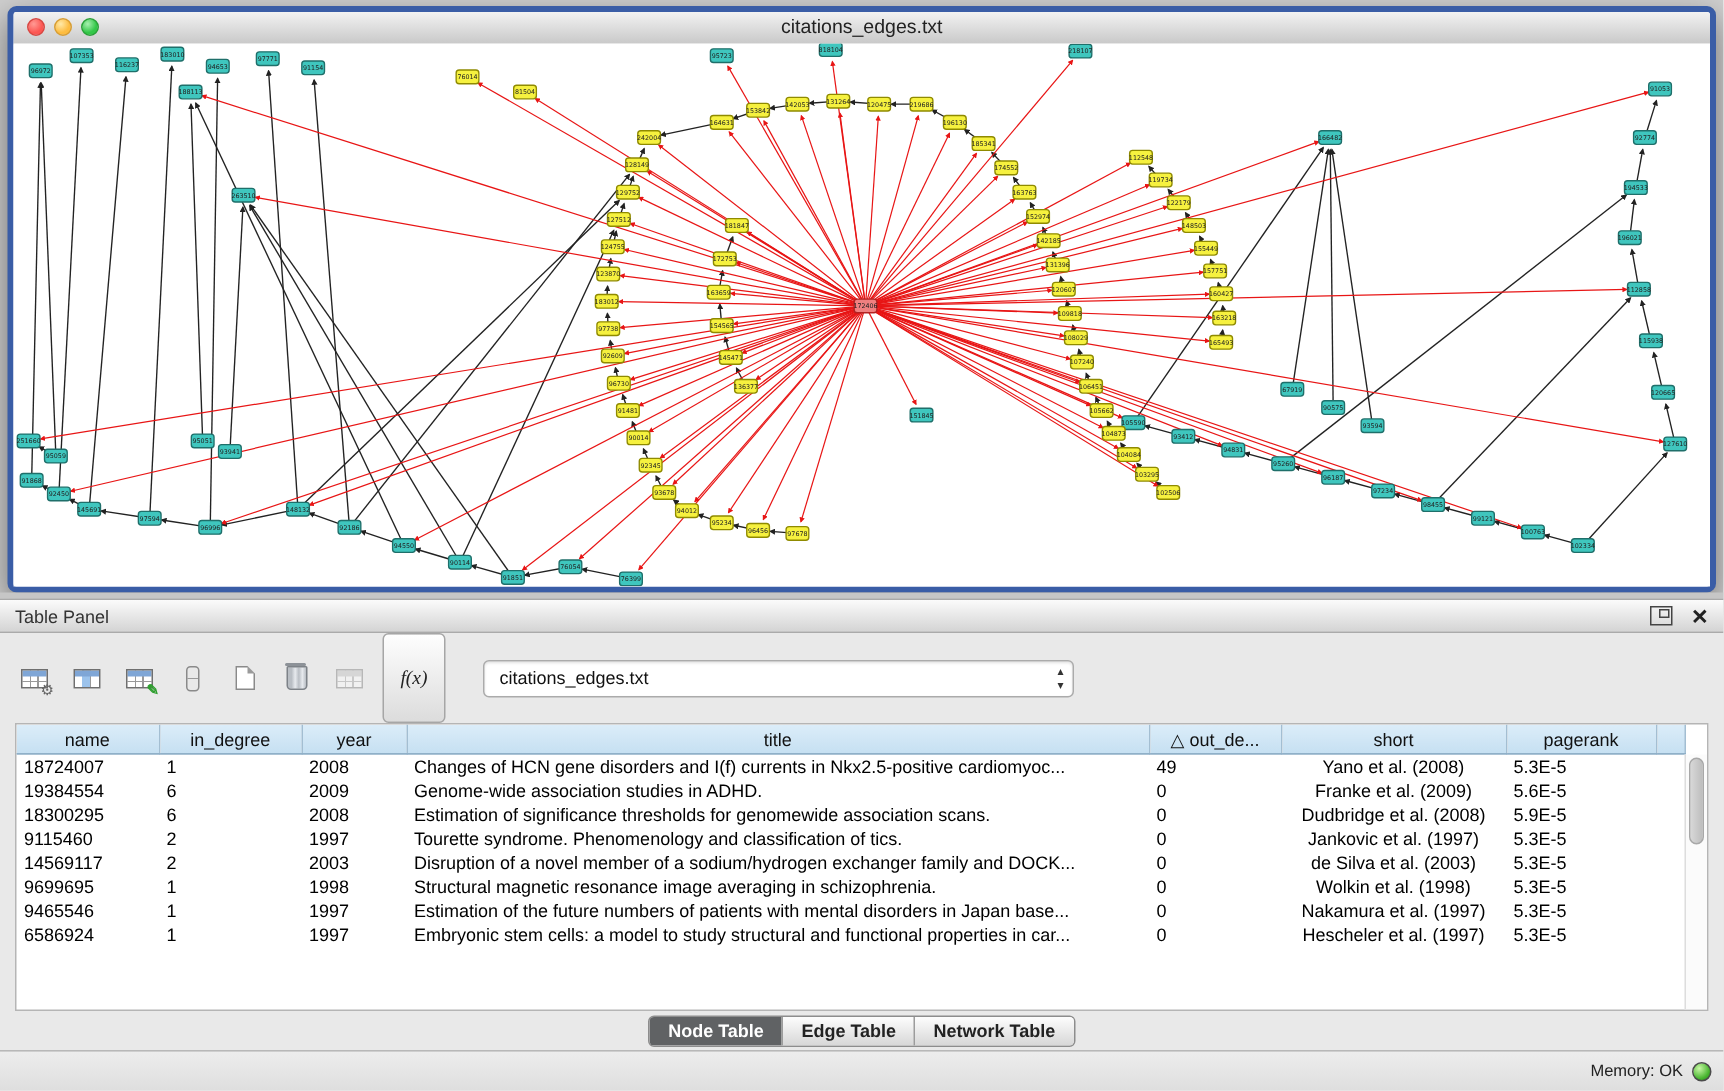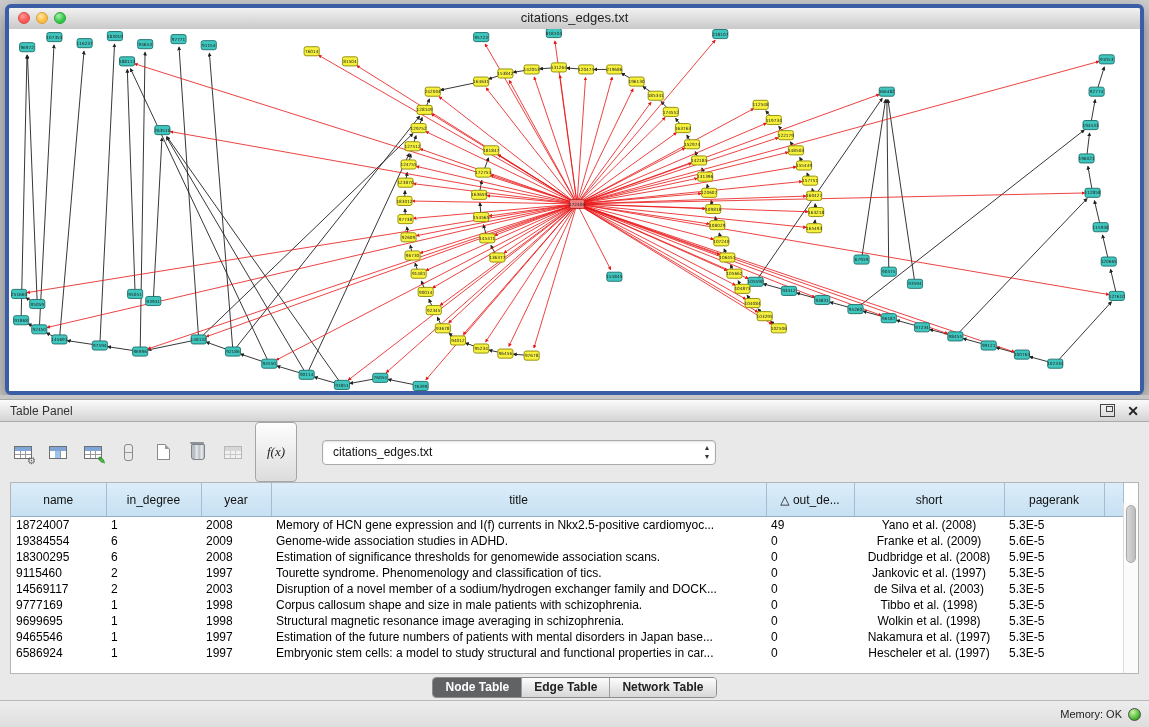--- a/index.html
+++ b/index.html
@@ -59,21 +59,21 @@
   .fx-btn{min-width:30px;height:22px;border:1px solid #a6a6a6;border-radius:4px;background:linear-gradient(#fefefe,#dcdcdc);
     font-family:"Liberation Serif",serif;font-style:italic;font-size:13px;color:#222;display:flex;align-items:center;justify-content:center;padding:18px 5px;}
   .combo{margin-left:16px;width:392px;height:23px;background:#fff;border:1px solid #ababab;border-radius:4px;
     position:relative;display:flex;align-items:center;box-shadow:inset 0 1px 2px rgba(0,0,0,.12);}
   .combo .val{font-size:12px;color:#111;padding-left:10px;}
   .combo .arrows{position:absolute;right:6px;top:2px;display:flex;flex-direction:column;line-height:9px;font-size:8px;color:#333;}
 
   
   .table-wrap{position:relative;margin:0 10px;height:190px;background:#fff;border:1px solid #b5b5b5;overflow:hidden;}
   table.grid{border-collapse:collapse;table-layout:fixed;width:1113px;}
-  table.grid th{height:33px;background:linear-gradient(#dcedf9,#c6e0f2);border-right:1px solid #a3bed2;
+  table.grid th{height:19px;background:linear-gradient(#dcedf9,#c6e0f2);border-right:1px solid #a3bed2;
     border-bottom:1px solid #8fb0c8;font-weight:normal;font-size:12px;color:#111;padding:0 2px;
     overflow:hidden;white-space:nowrap;}
   table.grid td{height:16px;font-size:12px;color:#000;padding:0 5px;white-space:nowrap;overflow:hidden;}
   td.al{text-align:left;} td.ac{text-align:center;}
   .vscroll{position:absolute;top:20px;right:0;bottom:0;width:14px;background:#fbfbfb;border-left:1px solid #ddd;}
   .vthumb{margin:2px 2px;height:56px;border:1px solid #a8a8a8;border-radius:6px;background:linear-gradient(to right,#d8d8d8,#bdbdbd);}
 
   .tabbar{position:absolute;left:0;right:0;bottom:0;height:27px;display:flex;align-items:center;justify-content:center;}
   .tabgroup{display:flex;height:19px;border:1px solid #8d8d8d;border-radius:4px;overflow:hidden;background:#eee;}
   .tab{padding:0 12px;line-height:19px;font-size:12px;font-weight:bold;color:#222;
@@ -806,21 +806,21 @@
               <th>short</th>
               <th>pagerank</th>
               <th></th>
             </tr>
           </thead>
         <tbody id="table-body">
             <tr>
               <td class="al">18724007</td>
               <td class="al">1</td>
               <td class="al">2008</td>
-              <td class="al">Memory of HCN gene expression and I(f) currents in Nkx2.5-positive cardiomyoc...</td>
+              <td class="al">Changes of HCN gene disorders and I(f) currents in Nkx2.5-positive cardiomyoc...</td>
               <td class="al">49</td>
               <td class="ac">Yano et al. (2008)</td>
               <td class="al">5.3E-5</td>
               <td></td>
             </tr>
             <tr>
               <td class="al">19384554</td>
               <td class="al">6</td>
               <td class="al">2009</td>
               <td class="al">Genome-wide association studies in ADHD.</td>
@@ -853,30 +853,20 @@
               <td class="al">14569117</td>
               <td class="al">2</td>
               <td class="al">2003</td>
               <td class="al">Disruption of a novel member of a sodium/hydrogen exchanger family and DOCK...</td>
               <td class="al">0</td>
               <td class="ac">de Silva et al. (2003)</td>
               <td class="al">5.3E-5</td>
               <td></td>
             </tr>
             <tr>
-              <td class="al">9777169</td>
-              <td class="al">1</td>
-              <td class="al">1998</td>
-              <td class="al">Corpus callosum shape and size in male patients with schizophrenia.</td>
-              <td class="al">0</td>
-              <td class="ac">Tibbo et al. (1998)</td>
-              <td class="al">5.3E-5</td>
-              <td></td>
-            </tr>
-            <tr>
               <td class="al">9699695</td>
               <td class="al">1</td>
               <td class="al">1998</td>
               <td class="al">Structural magnetic resonance image averaging in schizophrenia.</td>
               <td class="al">0</td>
               <td class="ac">Wolkin et al. (1998)</td>
               <td class="al">5.3E-5</td>
               <td></td>
             </tr>
             <tr>

